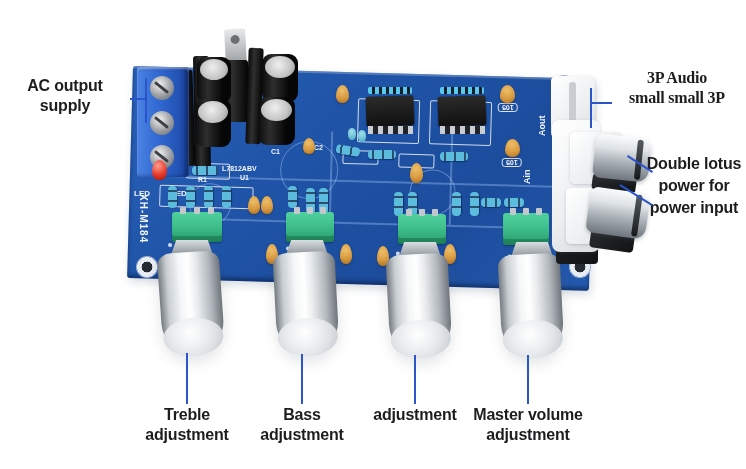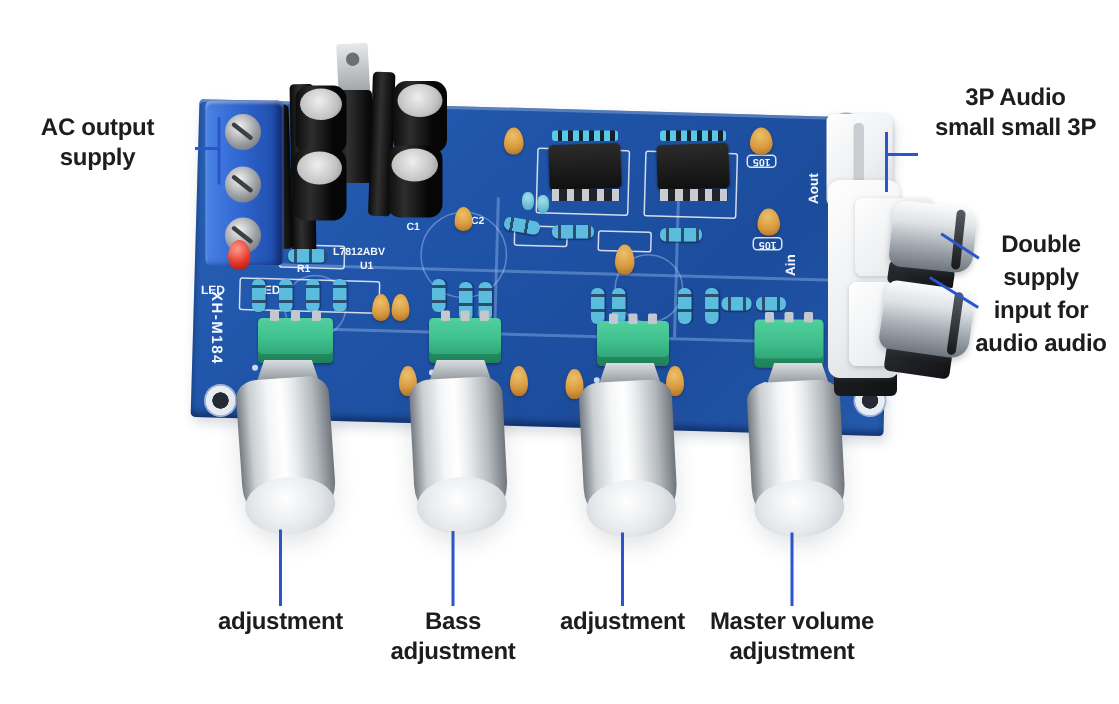--- a/index.html
+++ b/index.html
@@ -235,41 +235,42 @@
   <div class="dark-part" style="left:590px;top:232px;width:44px;height:18px;transform:rotate(8deg);"></div>
   <div class="rca" style="left:594px;top:136px;width:56px;height:44px;transform:rotate(6deg);"></div>
   <div class="rca" style="left:588px;top:190px;width:60px;height:46px;transform:rotate(8deg);"></div>
 
   <div class="callout-label" style="left:0px;top:76px;width:130px;">
     <div>AC output supply</div>
   </div>
   <div class="cl" style="left:130px;top:98px;width:16px;height:2px;"></div>
   <div class="cl" style="left:145px;top:78px;width:2px;height:45px;"></div>
 
-  <div class="callout-label" style="left:608px;top:56px;width:138px;">
+  <div class="callout-label" style="left:608px;top:68px;width:138px;font-family:Liberation Serif, serif;">
     <div>3P Audio</div>
     <div>small small 3P</div>
   </div>
   <div class="cl" style="left:590px;top:88px;width:2px;height:40px;"></div>
   <div class="cl" style="left:592px;top:102px;width:20px;height:2px;"></div>
 
   <div class="callout-label" style="left:642px;top:153px;width:104px;line-height:22px;">
-    <div>Double supply</div>
-    <div>input for</div>
-    <div>audio audio</div>
+    <div>Double lotus</div>
+    <div>power for</div>
+    <div>power input</div>
   </div>
   <div class="cl" style="left:625px;top:163px;width:30px;height:2px;transform:rotate(33deg);"></div>
   <div class="cl" style="left:617px;top:194px;width:38px;height:2px;transform:rotate(32deg);"></div>
 
   <div class="cl" style="left:186px;top:353px;width:2px;height:51px;"></div>
   <div class="cl" style="left:301px;top:354px;width:2px;height:50px;"></div>
   <div class="cl" style="left:414px;top:355px;width:2px;height:49px;"></div>
   <div class="cl" style="left:527px;top:355px;width:2px;height:49px;"></div>
 
   <div class="callout-label" style="left:122px;top:405px;width:130px;">
+    <div>Treble</div>
     <div>adjustment</div>
   </div>
   <div class="callout-label" style="left:237px;top:405px;width:130px;">
     <div>Bass</div>
     <div>adjustment</div>
   </div>
   <div class="callout-label" style="left:350px;top:405px;width:130px;">
     <div>adjustment</div>
   </div>
   <div class="callout-label" style="left:463px;top:405px;width:130px;">

